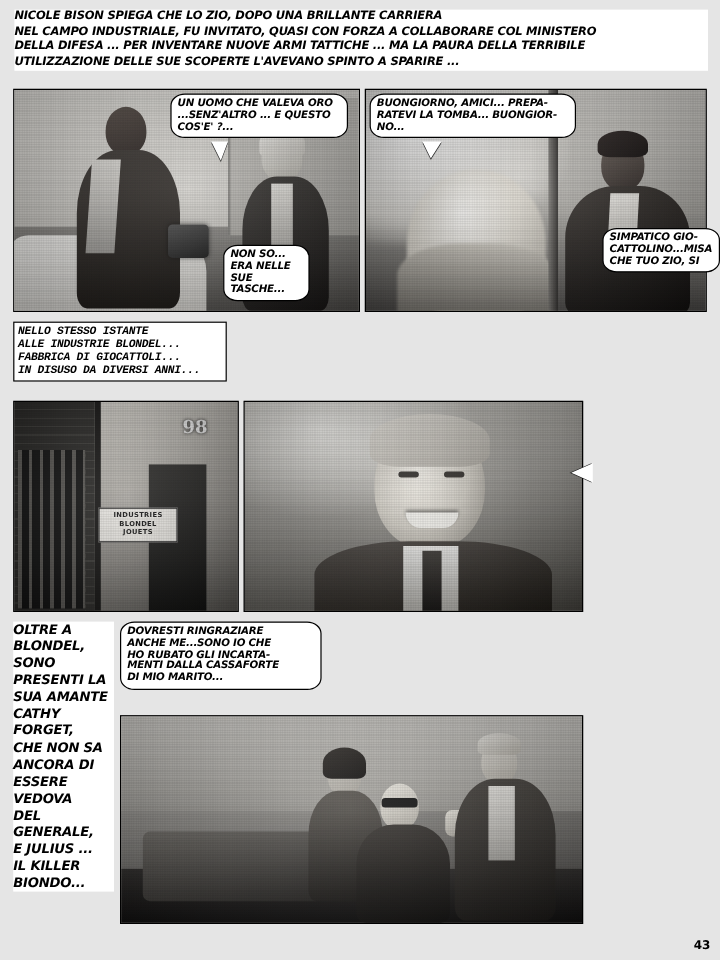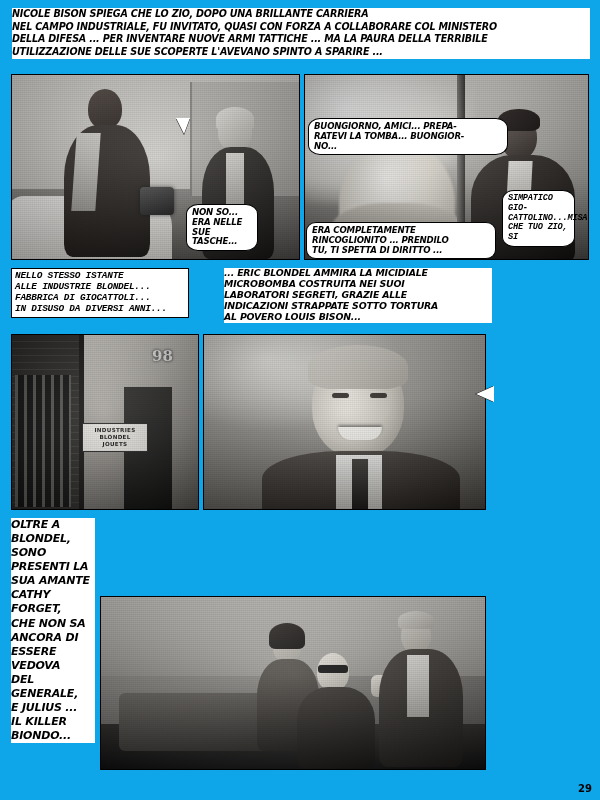--- a/index.html
+++ b/index.html
@@ -10,21 +10,21 @@
   body {
     width: 600px; height: 800px;
     position: relative;
     font-family: "DejaVu Sans", sans-serif;
     overflow: hidden;
   }
   .page {
     position: absolute;
     left: 0; top: 0;
     width: 600px; height: 800px;
-    background: #0ea5e9;
+    background: #e5e5e5;
   }
   
   .cap {
     position: absolute;
     background: #fff;
     border: 1.5px solid #000;
     padding: 2px 3px;
     font-family: "DejaVu Sans", sans-serif;
     font-weight: 700;
     font-style: italic;
@@ -151,20 +151,23 @@
 
       <div class="fig head" style="left:206px;top:36px;width:34px;height:40px;background:linear-gradient(160deg,#efeee9,#b6b3ab);"></div>
       <div class="fig" style="left:204px;top:32px;width:38px;height:24px;background:linear-gradient(160deg,#f6f5f1,#c9c6bf);border-radius:50% 50% 20% 20%;"></div>
       <div class="fig torso" style="left:190px;top:72px;width:72px;height:112px;background:linear-gradient(165deg,#3a3734,#141211);"></div>
       <div class="fig" style="left:214px;top:78px;width:18px;height:66px;background:linear-gradient(180deg,#e6e4df,#a5a39e);"></div>
       <div class="grain"></div>
       <div class="vig"></div>
     </div>
   </div>
 
+  <div class="balloon" style="left:142px; top:78px; width:148px;">UN UOMO CHE VALEVA ORO
+...SENZ'ALTRO ... E QUESTO
+COS'E' ?...</div>
   <div class="tail" style="left:176px; top:118px; border-left:8px solid transparent; border-right:6px solid transparent; border-top:16px solid #fff; filter:drop-shadow(0 1px 0 #000);"></div>
 
   <div class="balloon" style="left:186px; top:204px; width:72px;">NON SO...
 ERA NELLE SUE
 TASCHE...</div>
 
   <div class="panel" style="left:304px; top:74px; width:285px; height:186px;">
     <div class="ph" style="background:linear-gradient(180deg,#d6d4cf 0%,#a8a6a1 55%,#4b4947 100%);">
 
       <div class="fig blur2" style="left:-10%;top:-10%;width:70%;height:80%;background:radial-gradient(ellipse at 35% 35%, #ffffff 0%, #d9d7d2 55%, rgba(255,255,255,0) 75%);"></div>
@@ -176,42 +179,35 @@
       <div class="fig" style="left:193px;top:34px;width:42px;height:22px;background:linear-gradient(160deg,#2a2220,#110d0c);border-radius:50% 50% 25% 25%;"></div>
       <div class="fig torso" style="left:166px;top:80px;width:104px;height:108px;background:linear-gradient(165deg,#35302c,#0f0d0c);"></div>
       <div class="fig" style="left:202px;top:86px;width:24px;height:62px;background:linear-gradient(180deg,#edebe6,#b0ada7);transform:skewX(-3deg);"></div>
 
       <div class="fig" style="left:152px;top:0;width:8px;height:100%;background:linear-gradient(90deg,#7c7a76,#2d2b29);"></div>
       <div class="grain"></div>
       <div class="vig"></div>
     </div>
   </div>
 
-  <div class="balloon" style="left:308px; top:78px; width:200px;margin-top:40px;">BUONGIORNO, AMICI... PREPA-
+  <div class="balloon" style="left:308px; top:78px; width:172px;">BUONGIORNO, AMICI... PREPA-
 RATEVI LA TOMBA... BUONGIOR-
 NO...</div>
   <div class="tail" style="left:352px; top:118px; border-left:7px solid transparent; border-right:9px solid transparent; border-top:14px solid #fff; filter:drop-shadow(0 1px 0 #000);"></div>
 
-  <div class="balloon" style="left:502px; top:190px; width:73px;font-family:Liberation Mono, monospace;">SIMPATICO GIO-
+  <div class="balloon" style="left:502px; top:190px; width:98px;">SIMPATICO GIO-
 CATTOLINO...MISA
 CHE TUO ZIO, SI</div>
 
-  <div class="balloon sq" style="left:306px; top:222px; width:190px; border-radius:10px/9px;">ERA COMPLETAMENTE RINCOGLIONITO ... PRENDILO
-TU, TI SPETTA DI DIRITTO ...</div>
 
   <div class="cap" style="left:11px; top:268px; width:178px; font-size:9.4px;font-family:Liberation Mono, monospace;">NELLO STESSO ISTANTE
 ALLE INDUSTRIE BLONDEL...
 FABBRICA DI GIOCATTOLI...
 IN DISUSO DA DIVERSI ANNI...</div>
 
-  <div class="cap noborder" style="left:224px; top:268px; width:268px; font-size:9.4px;">... ERIC BLONDEL AMMIRA LA MICIDIALE
-MICROBOMBA COSTRUITA NEI SUOI
-LABORATORI SEGRETI, GRAZIE ALLE
-INDICAZIONI STRAPPATE SOTTO TORTURA
-AL POVERO LOUIS BISON...</div>
 
   <div class="panel" style="left:11px; top:334px; width:188px; height:176px;">
     <div class="ph" style="background:linear-gradient(180deg,#3a3a38 0%,#6e6c68 40%,#2a2927 100%);">
 
       <div class="fig" style="left:0;top:0;width:36%;height:100%;background:
            repeating-linear-gradient(0deg,#2a2927 0 6px,#3b3a37 6px 7px),
            repeating-linear-gradient(90deg, rgba(0,0,0,.35) 0 14px, rgba(255,255,255,.05) 14px 15px);"></div>
 
       <div class="fig" style="left:3px;top:40px;width:56px;height:132px;background:
            repeating-linear-gradient(90deg,#5b5955 0 3px, #111 3px 9px),
@@ -258,20 +254,25 @@
 SUA AMANTE
 CATHY FORGET,
 CHE NON SA
 ANCORA DI
 ESSERE VEDOVA
 DEL GENERALE,
 E JULIUS ...
 IL KILLER
 BIONDO...</div>
 
+  <div class="balloon" style="left:100px; top:518px; width:168px;">DOVRESTI RINGRAZIARE
+ANCHE ME...SONO IO CHE
+HO RUBATO GLI INCARTA-
+MENTI DALLA CASSAFORTE
+DI MIO MARITO...</div>
 
 
   <div class="panel" style="left:100px; top:596px; width:386px; height:174px;">
     <div class="ph" style="background:linear-gradient(175deg,#b9b7b2 0%,#8c8a86 45%,#3d3b39 100%);">
 
       <div class="fig" style="left:0;top:0;width:100%;height:46%;background:linear-gradient(180deg,#d8d6d1,#9c9a95);"></div>
 
       <div class="fig" style="left:0;top:74%;width:100%;height:26%;background:linear-gradient(180deg,#2f2d2b,#111010);"></div>
 
       <div class="fig" style="left:18px;top:96px;width:150px;height:58px;background:linear-gradient(170deg,#6d6a65,#2a2826);border-radius:6px;"></div>
@@ -287,14 +288,14 @@
 
       <div class="fig head" style="left:300px;top:20px;width:30px;height:36px;background:linear-gradient(160deg,#efece5,#b2aea5);"></div>
       <div class="fig" style="left:297px;top:14px;width:36px;height:18px;background:linear-gradient(160deg,#f3f1ec,#bab6ad);border-radius:50% 50% 20% 20%;"></div>
       <div class="fig torso" style="left:278px;top:52px;width:84px;height:118px;background:linear-gradient(170deg,#4a4641,#1a1816);"></div>
       <div class="fig" style="left:306px;top:58px;width:22px;height:62px;background:linear-gradient(180deg,#eceae5,#adaba6);"></div>
       <div class="grain"></div>
       <div class="vig"></div>
     </div>
   </div>
 
-  <div class="pageno">29</div>
+  <div class="pageno">43</div>
 </div>
 
 </body></html>

